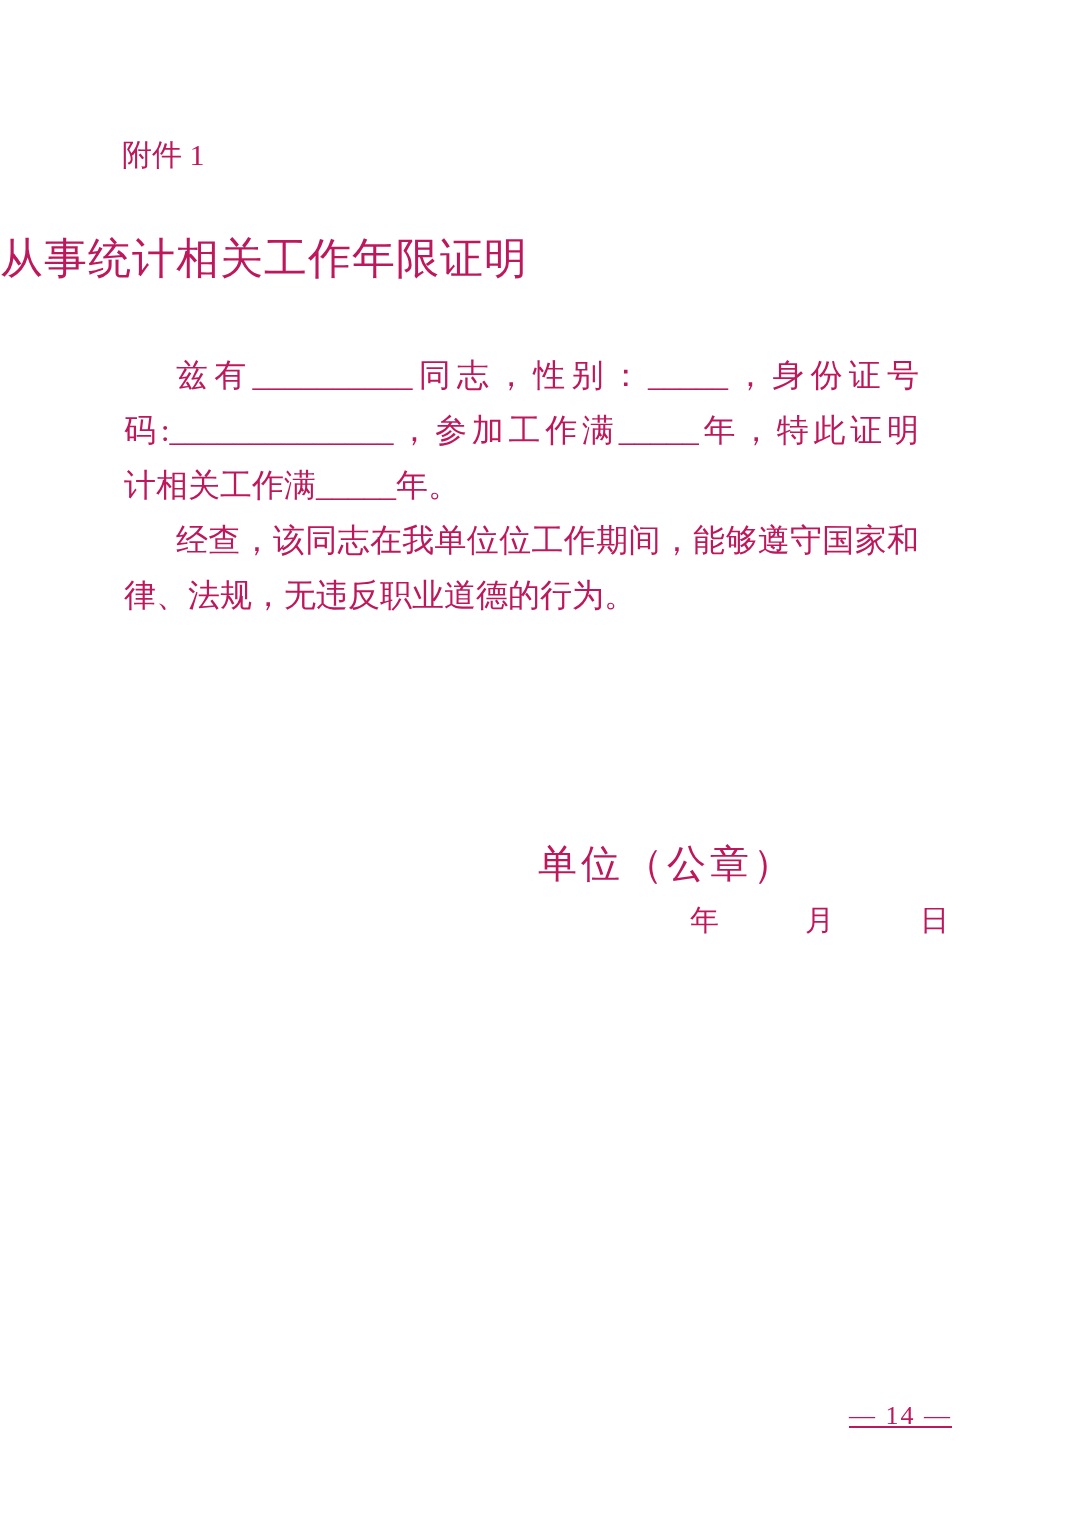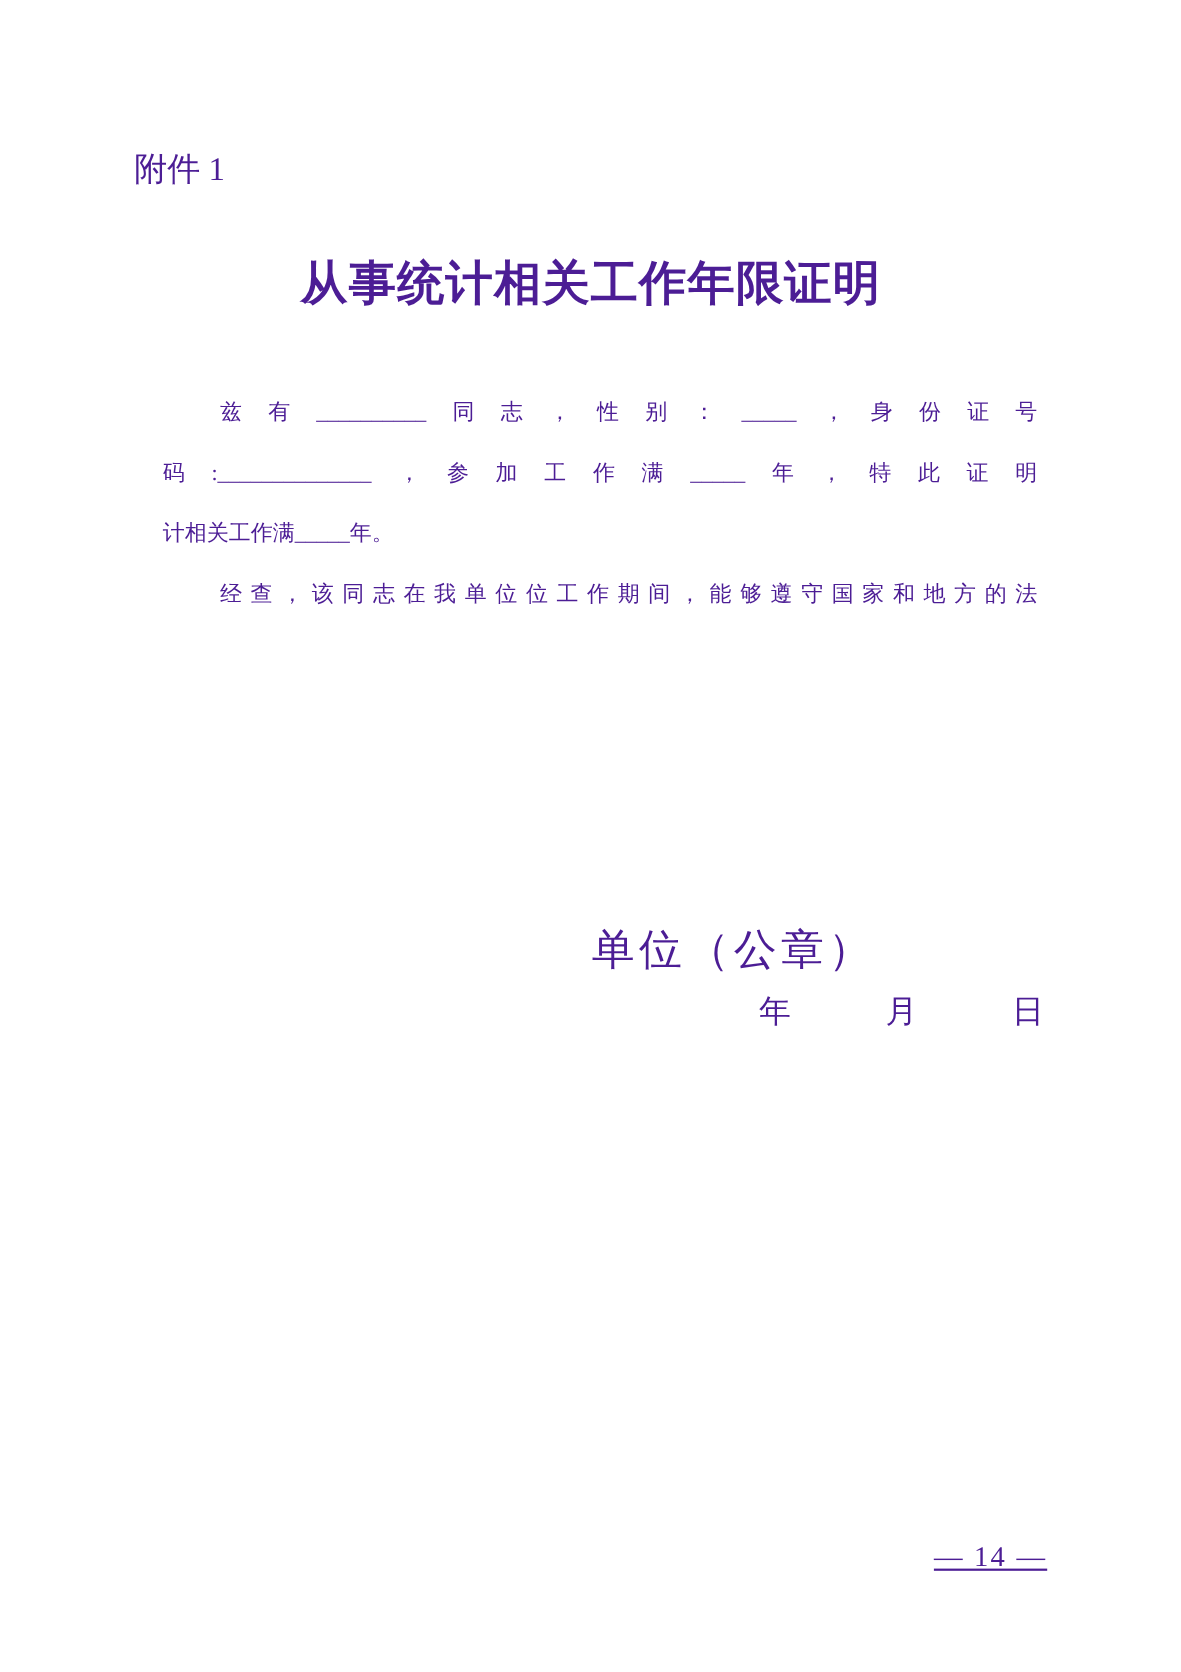--- a/index.html
+++ b/index.html
@@ -5,50 +5,50 @@
   html, body {
     margin: 0;
     padding: 0;
     background: #ffffff;
   }
   .page {
     position: relative;
     width: 1074px;
     height: 1520px;
     background: #ffffff;
-    color: #4c1d95;
+    color: #be185d;
     font-family: "Liberation Serif", "DejaVu Serif", serif;
     overflow: hidden;
   }
   .attachment-label {
     position: absolute;
     left: 122px;
     top: 136px;
     font-size: 30px;
     line-height: 38px;
     white-space: pre;
   }
   .doc-title {
     position: absolute;
     left: 0;
     top: 232px;
     width: 100%;
     margin: 0;
-    text-align: center;
+    text-align: left;
     font-size: 43px;
-    font-weight: bold;
+    font-weight: normal;
     letter-spacing: 1px;
     line-height: 54px;
   }
   .body-text {
     position: absolute;
-    left: 148px;
+    left: 124px;
     top: 348px;
     width: 795px;
-    font-size: 20px;
+    font-size: 32px;
   }
   .body-line {
     height: 55px;
     line-height: 55px;
     white-space: nowrap;
   }
   .body-line.justify {
     text-align: justify;
     text-align-last: justify;
     white-space: normal;
@@ -91,20 +91,21 @@
 
   <div class="attachment-label">附件 1</div>
 
   <h1 class="doc-title">从事统计相关工作年限证明</h1>
 
   <div class="body-text">
     <div class="body-line justify indent">兹有__________同志，性别：_____，身份证号</div>
     <div class="body-line justify">码:______________，参加工作满_____年，特此证明</div>
     <div class="body-line">计相关工作满_____年。</div>
     <div class="body-line justify indent">经查，该同志在我单位位工作期间，能够遵守国家和地方的法</div>
+    <div class="body-line">律、法规，无违反职业道德的行为。</div>
   </div>
 
   <div class="seal-line">单位（公章）</div>
 
   <div class="date-line">
     <span>年</span>
     <span>月</span>
     <span>日</span>
   </div>
 

